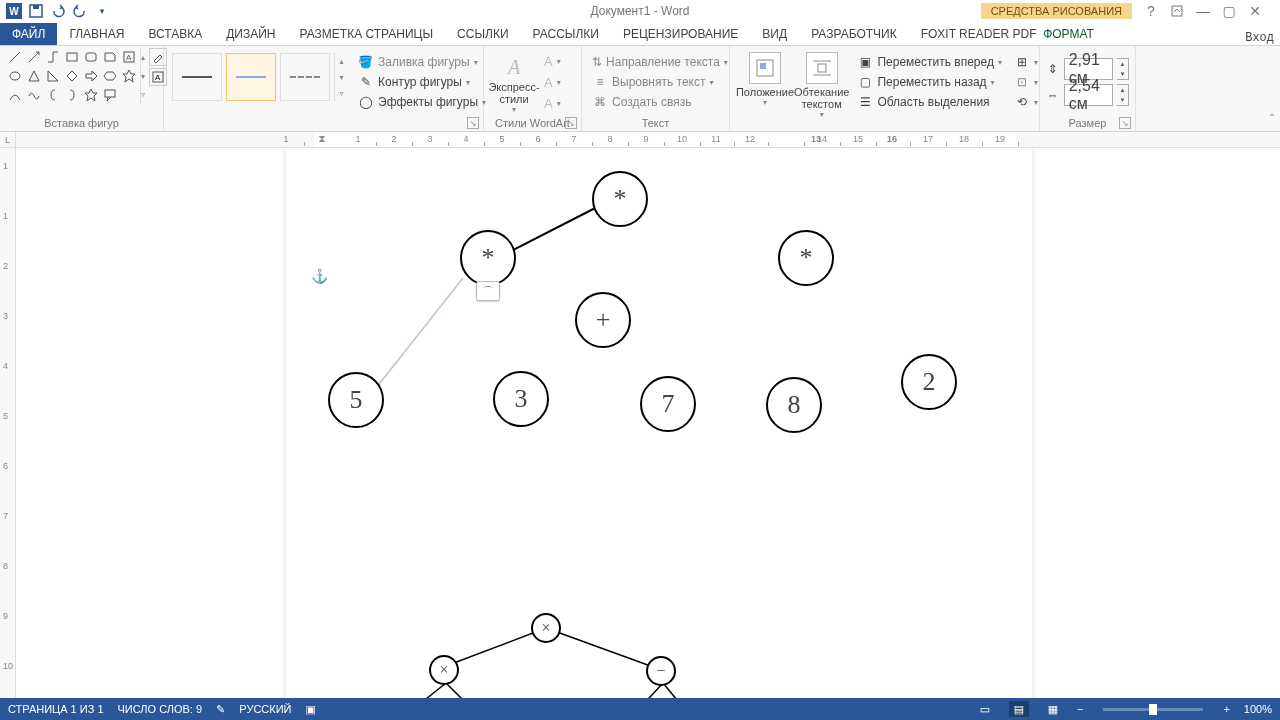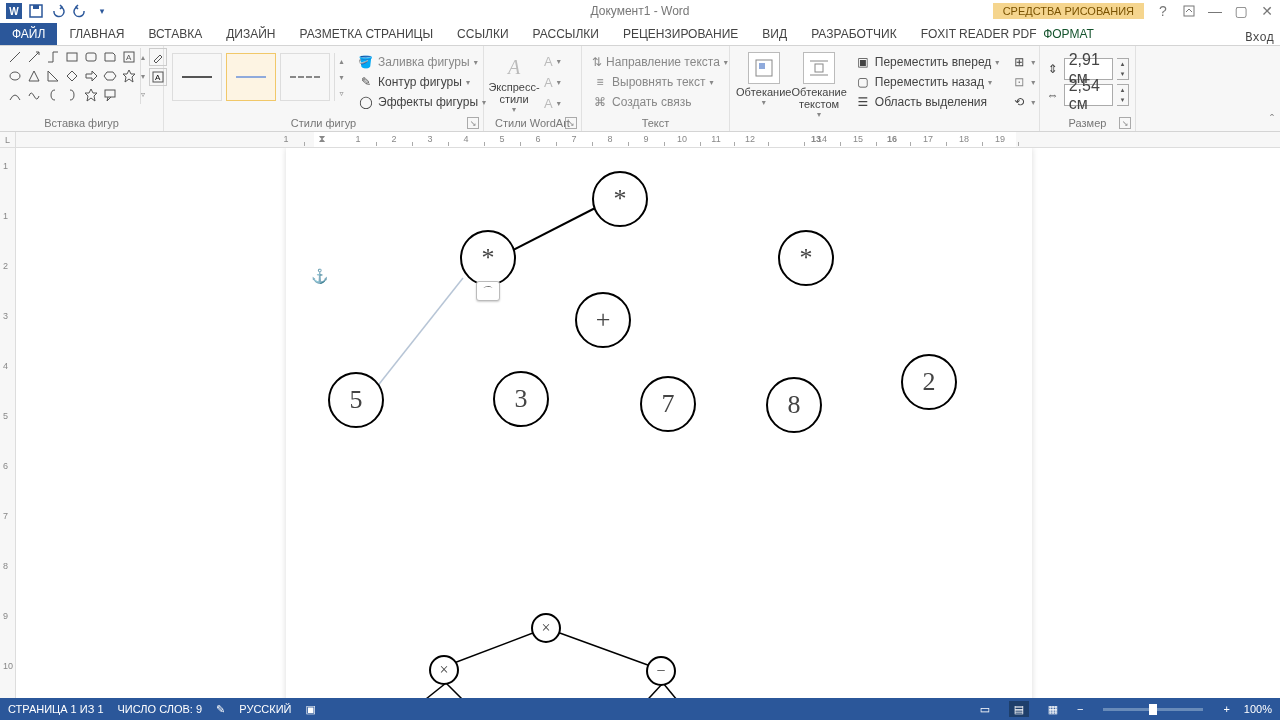--- a/index.html
+++ b/index.html
@@ -4,21 +4,21 @@
 <style>
 * { margin:0; padding:0; box-sizing:border-box; font-family:"Segoe UI",Arial,sans-serif; }
 body { width:1280px; height:720px; background:#fff; overflow:hidden; font-size:12px; color:#444; }
 
 
 .titlebar { height:22px; background:#fff; display:flex; align-items:center; position:relative; }
 .qat { display:flex; align-items:center; gap:2px; padding-left:4px; }
 .qat-btn { width:20px; height:20px; display:flex; align-items:center; justify-content:center; cursor:pointer; }
 .word-icon { width:16px; height:16px; background:#2b579a; color:#fff; font-size:10px; font-weight:bold; display:flex; align-items:center; justify-content:center; }
 .title-center { position:absolute; left:50%; transform:translateX(-50%); font-size:12px; color:#777;text-align:center; }
-.title-right { position:absolute; right:0; display:flex; align-items:center; }
+.title-right { position:absolute; right:12px; display:flex; align-items:center; }
 .context-tab { background:#f5d58e; color:#7a5200; padding:2px 10px; font-size:11px; margin-right:6px; }
 .winbtn { width:26px; height:20px; display:flex; align-items:center; justify-content:center; font-size:14px; color:#777; cursor:pointer; }
 .login-txt { font-size:12px; color:#444; padding:0 4px; }
 
 
 .tabs { height:24px; background:#fff; display:flex; align-items:flex-end; border-bottom:1px solid #d4d4d4; position:relative; }
 .tab { padding:4px 12px; font-size:12px; color:#444; text-transform:uppercase; cursor:pointer; }
 .tab.file { background:#2b579a; color:#fff; }
 .tab.context { color:#14532d; position:absolute; left:1010px; width:117px; text-align:center; }
 
@@ -316,21 +316,20 @@
             <span>Контур фигуры</span>
             <span class="drop">▾</span>
           </div>
         <div class="rb-btn enabled">
             <span class="rb-icon">◯</span>
             <span>Эффекты фигуры</span>
             <span class="drop">▾</span>
           </div>
       </div>
     </div>
-    <div class="group-label">Стили фигур</div>
     <div class="launcher">↘</div>
   </div>
 
   <div class="group" style="width:98px;">
     <div style="display:flex;padding-top:4px;">
       <div class="bigbtn" style="width:48px;">
         <div style="font-size:20px;color:#bbb;font-style:italic;font-family:serif;">A</div>
         <div class="bigbtn-label">Экспресс-стили</div>
         <span class="drop">▾</span>
       </div>
@@ -375,21 +374,21 @@
 
   <div class="group" style="width:310px;">
     <div style="display:flex;">
       <div class="bigbtn">
         <div class="bigbtn-icon">
             <svg width="24" height="24">
               <rect x="4" y="4" width="16" height="16" fill="none" stroke="#888"></rect>
               <rect x="7" y="7" width="6" height="6" fill="#8faadc"></rect>
             </svg>
           </div>
-        <div class="bigbtn-label">Обтекание</div>
+        <div class="bigbtn-label">Положение</div>
           <span class="drop">▾</span>
       </div>
       <div class="bigbtn">
         <div class="bigbtn-icon">
             <svg width="24" height="24">
               <rect x="8" y="8" width="8" height="8" fill="none" stroke="#888"></rect>
               <line x1="3" y1="5" x2="21" y2="5" stroke="#888"></line>
               <line x1="3" y1="19" x2="21" y2="19" stroke="#888"></line>
             </svg>
           </div>

